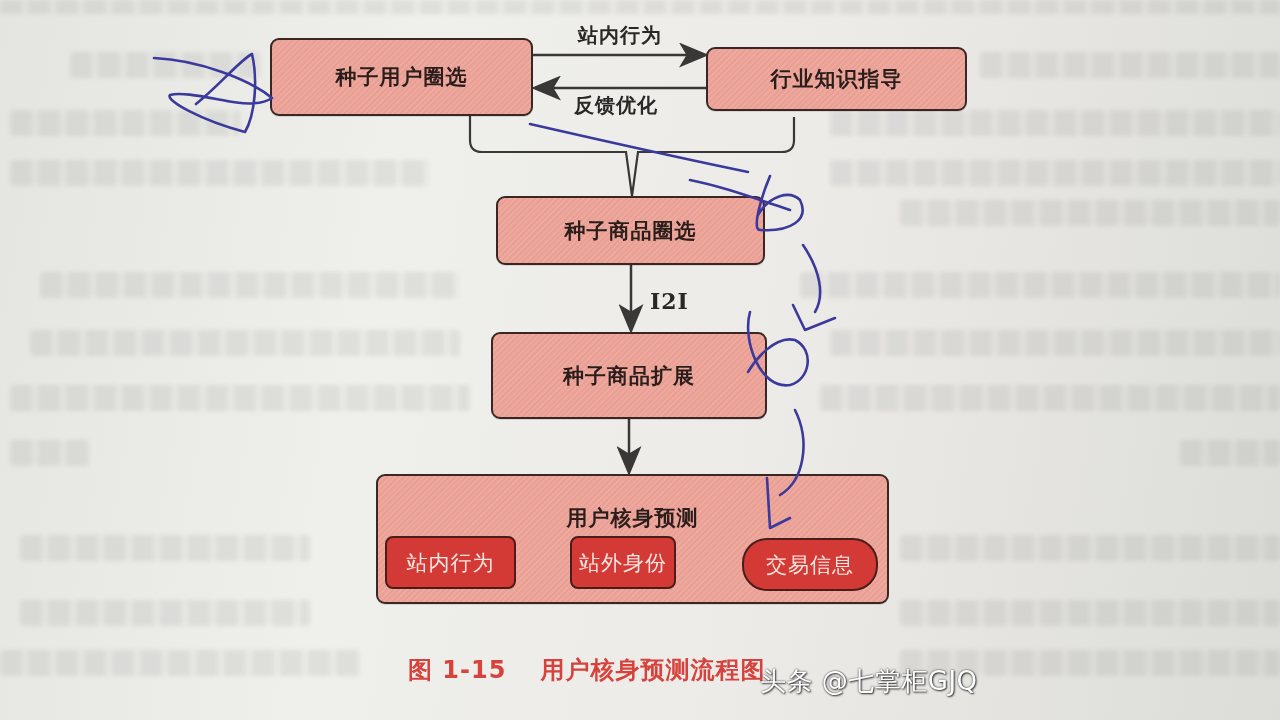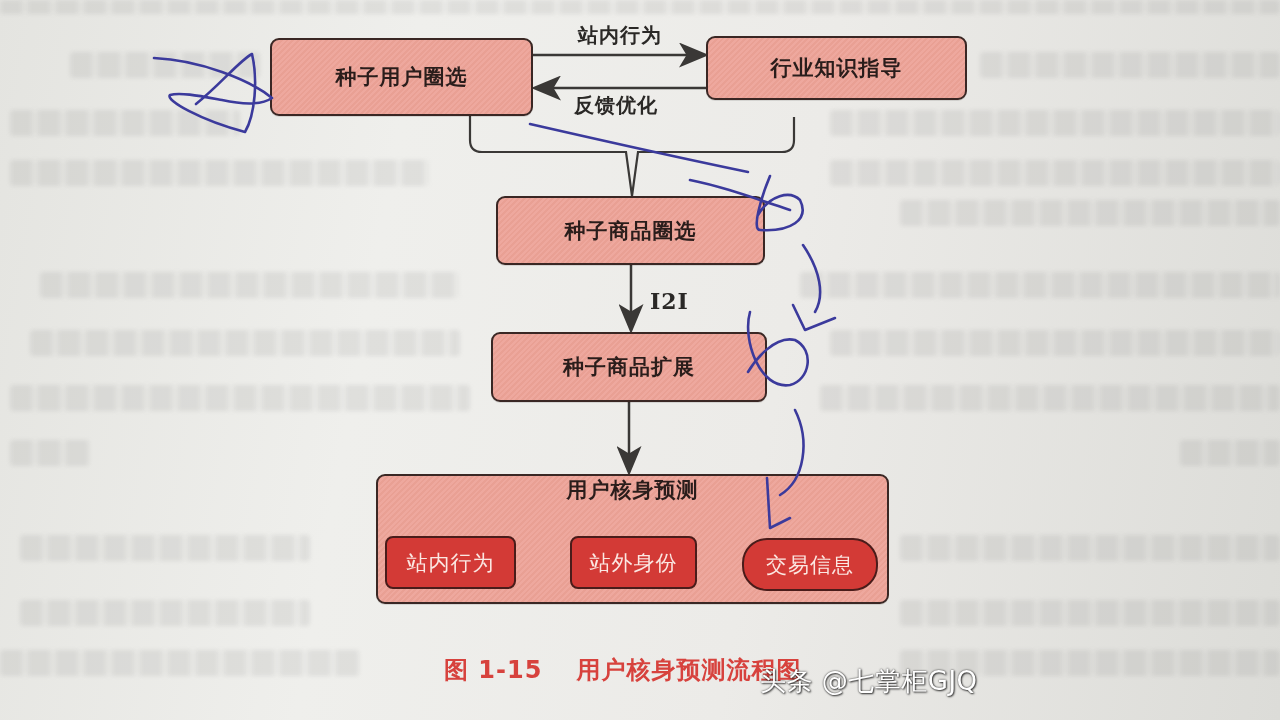--- a/index.html
+++ b/index.html
@@ -31,21 +31,21 @@
     .label {
       position: absolute; color: #2a2826; font-size: 20px; font-weight: bold;
       letter-spacing: 1px;
     }
     svg.overlay { position: absolute; left: 0; top: 0; pointer-events: none; }
     .caption {
       position: absolute; left: 408px; top: 654px; color: #d7423d;
       font-family: "DejaVu Sans", "Liberation Sans", sans-serif; font-weight: bold;
       font-size: 24px; letter-spacing: 1px;
     }
-    .caption .num { margin-right: 34px; margin-left: 36px; }
+    .caption .num { margin-right: 34px; }
     .watermark {
       position: absolute; left: 760px; top: 664px; color: #ffffff;
       font-family: "DejaVu Sans", "Liberation Sans", sans-serif; font-size: 26px;
       text-shadow: 0 0 2px rgba(0,0,0,0.8), 1px 1px 2px rgba(0,0,0,0.7);
       letter-spacing: 0.5px;
     }
   </style>
 </head>
 <body>
 
@@ -86,41 +86,41 @@
   <path d="M470,114 L470,140 Q470,152 482,152 L626,152 L632,196 L638,152 L782,152 Q794,152 794,140 L794,117" fill="none" stroke="#3a3836" stroke-width="2.2"></path>
 
   <line x1="631" y1="265" x2="631" y2="329" stroke="#3a3836" stroke-width="2.5" marker-end="url(#ah)"></line>
 
   <line x1="629" y1="401" x2="629" y2="471" stroke="#3a3836" stroke-width="2.5" marker-end="url(#ah)"></line>
 </svg>
 
 <div class="box" style="left:270px;top:38px;width:263px;height:78px;">
   <span>种子用户圈选</span>
 </div>
-<div class="box" style="left:706px;top:36px;width:261px;height:64px;">
+<div class="box" style="left:706px;top:47px;width:261px;height:64px;">
   <span>行业知识指导</span>
 </div>
 <div class="label" style="left:578px;top:22px;">站内行为</div>
 <div class="label" style="left:574px;top:92px;">反馈优化</div>
 
 <div class="box" style="left:496px;top:196px;width:269px;height:69px;font-family:Liberation Serif, serif;">
   <span>种子商品圈选</span>
 </div>
 <div class="label" style="left:650px;top:288px;font-size:22px;">I2I</div>
-<div class="box" style="left:491px;top:332px;width:276px;height:70px;">
+<div class="box" style="left:491px;top:332px;width:276px;height:87px;">
   <span>种子商品扩展</span>
 </div>
 
 <div class="box" style="left:376px;top:474px;width:513px;height:130px;align-items:flex-start;">
-  <span style="margin-top:0;">用户核身预测</span>
+  <span style="margin-top:28px;">用户核身预测</span>
 </div>
 <div class="sub" style="left:385px;top:536px;width:131px;height:53px;">
   <span>站内行为</span>
 </div>
-<div class="sub" style="left:570px;top:536px;width:127px;height:53px;align-items:center;">
+<div class="sub" style="left:570px;top:536px;width:106px;height:53px;align-items:center;">
   <span>站外身份</span>
 </div>
 <div class="sub" style="left:742px;top:538px;width:136px;height:53px;border-radius:25px;">
   <span>交易信息</span>
 </div>
 
 <svg class="overlay" width="1280" height="720">
   <g fill="none" stroke="#3b3a9c" stroke-width="2.6" stroke-linecap="round" stroke-linejoin="round">
     <path d="M154,58 C200,60 250,80 272,98 C260,106 240,104 222,100 C200,96 180,92 170,95 C165,100 200,120 245,132 C255,115 258,80 252,54 C240,60 220,85 196,104"></path>
     <path d="M530,124 C600,140 680,158 748,172"></path>

